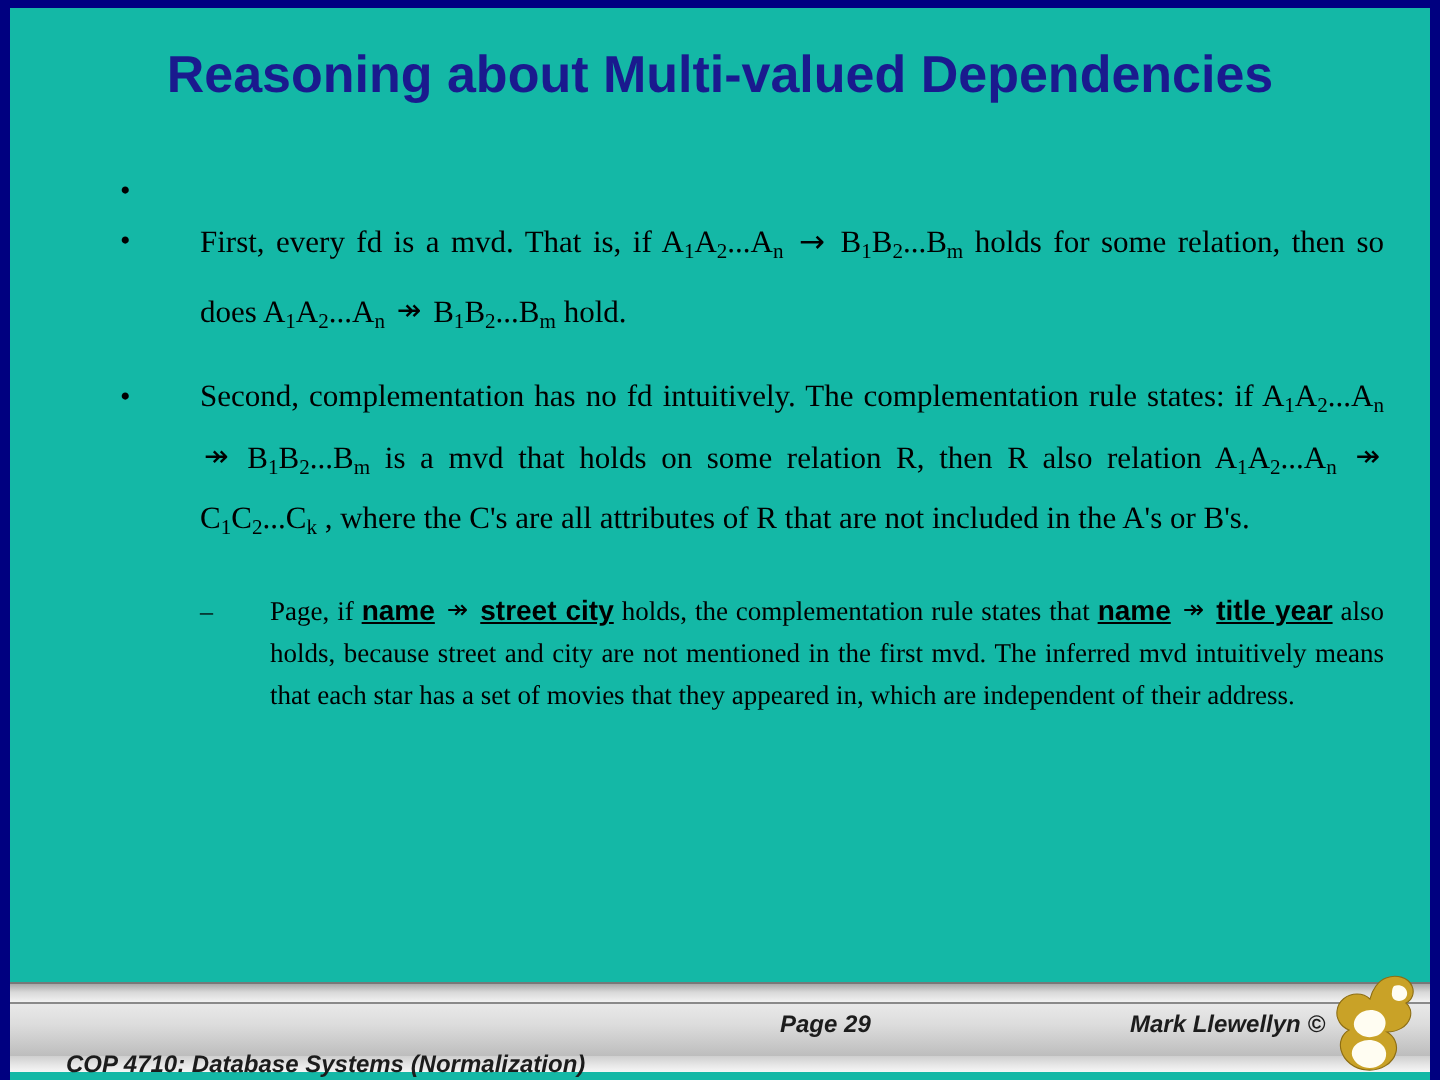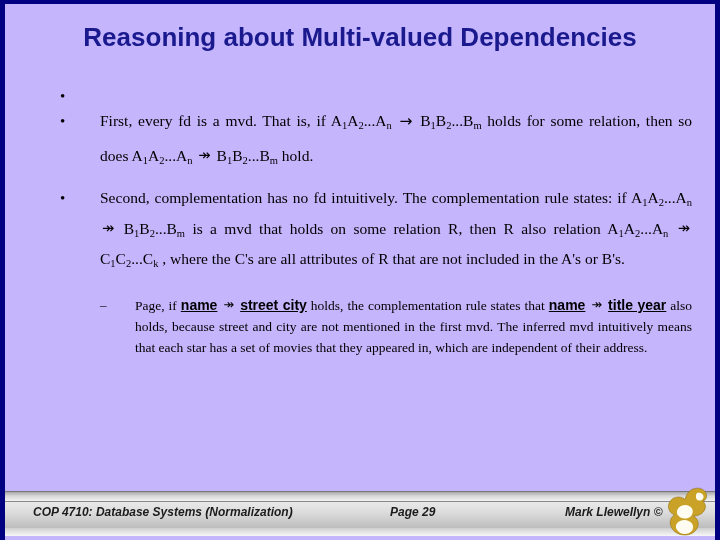--- a/index.html
+++ b/index.html
@@ -4,21 +4,21 @@
 <style>
   html, body {
     margin: 0;
     padding: 0;
     background: #ffffff;
   }
   .slide {
     position: relative;
     width: 720px;
     height: 540px;
-    background: #c4b5fd;
+    background: #14b8a6;
     overflow: hidden;
     font-family: "Liberation Serif", "DejaVu Serif", serif;
   }
   
   .frame-left, .frame-right {
     position: absolute;
     top: 0;
     width: 5px;
     height: 540px;
     background: #000080;
@@ -142,21 +142,21 @@
   .footer-text {
     position: absolute;
     top: 505px;
     font-family: "Liberation Sans", "DejaVu Sans", sans-serif;
     font-weight: bold;
     font-style: italic;
     font-size: 12px;
     color: #1c1c1c;
     white-space: nowrap;
   }
-  .ft-course { left: 33px; }
+  .ft-course { left: 33px; margin-top: 20px; }
   .ft-page   { left: 390px; }
   .ft-author { left: 517px; margin-left: 48px; }
 
   .logo {
     position: absolute;
     left: 662px;
     top: 486px;
     width: 50px;
     height: 52px;
   }

